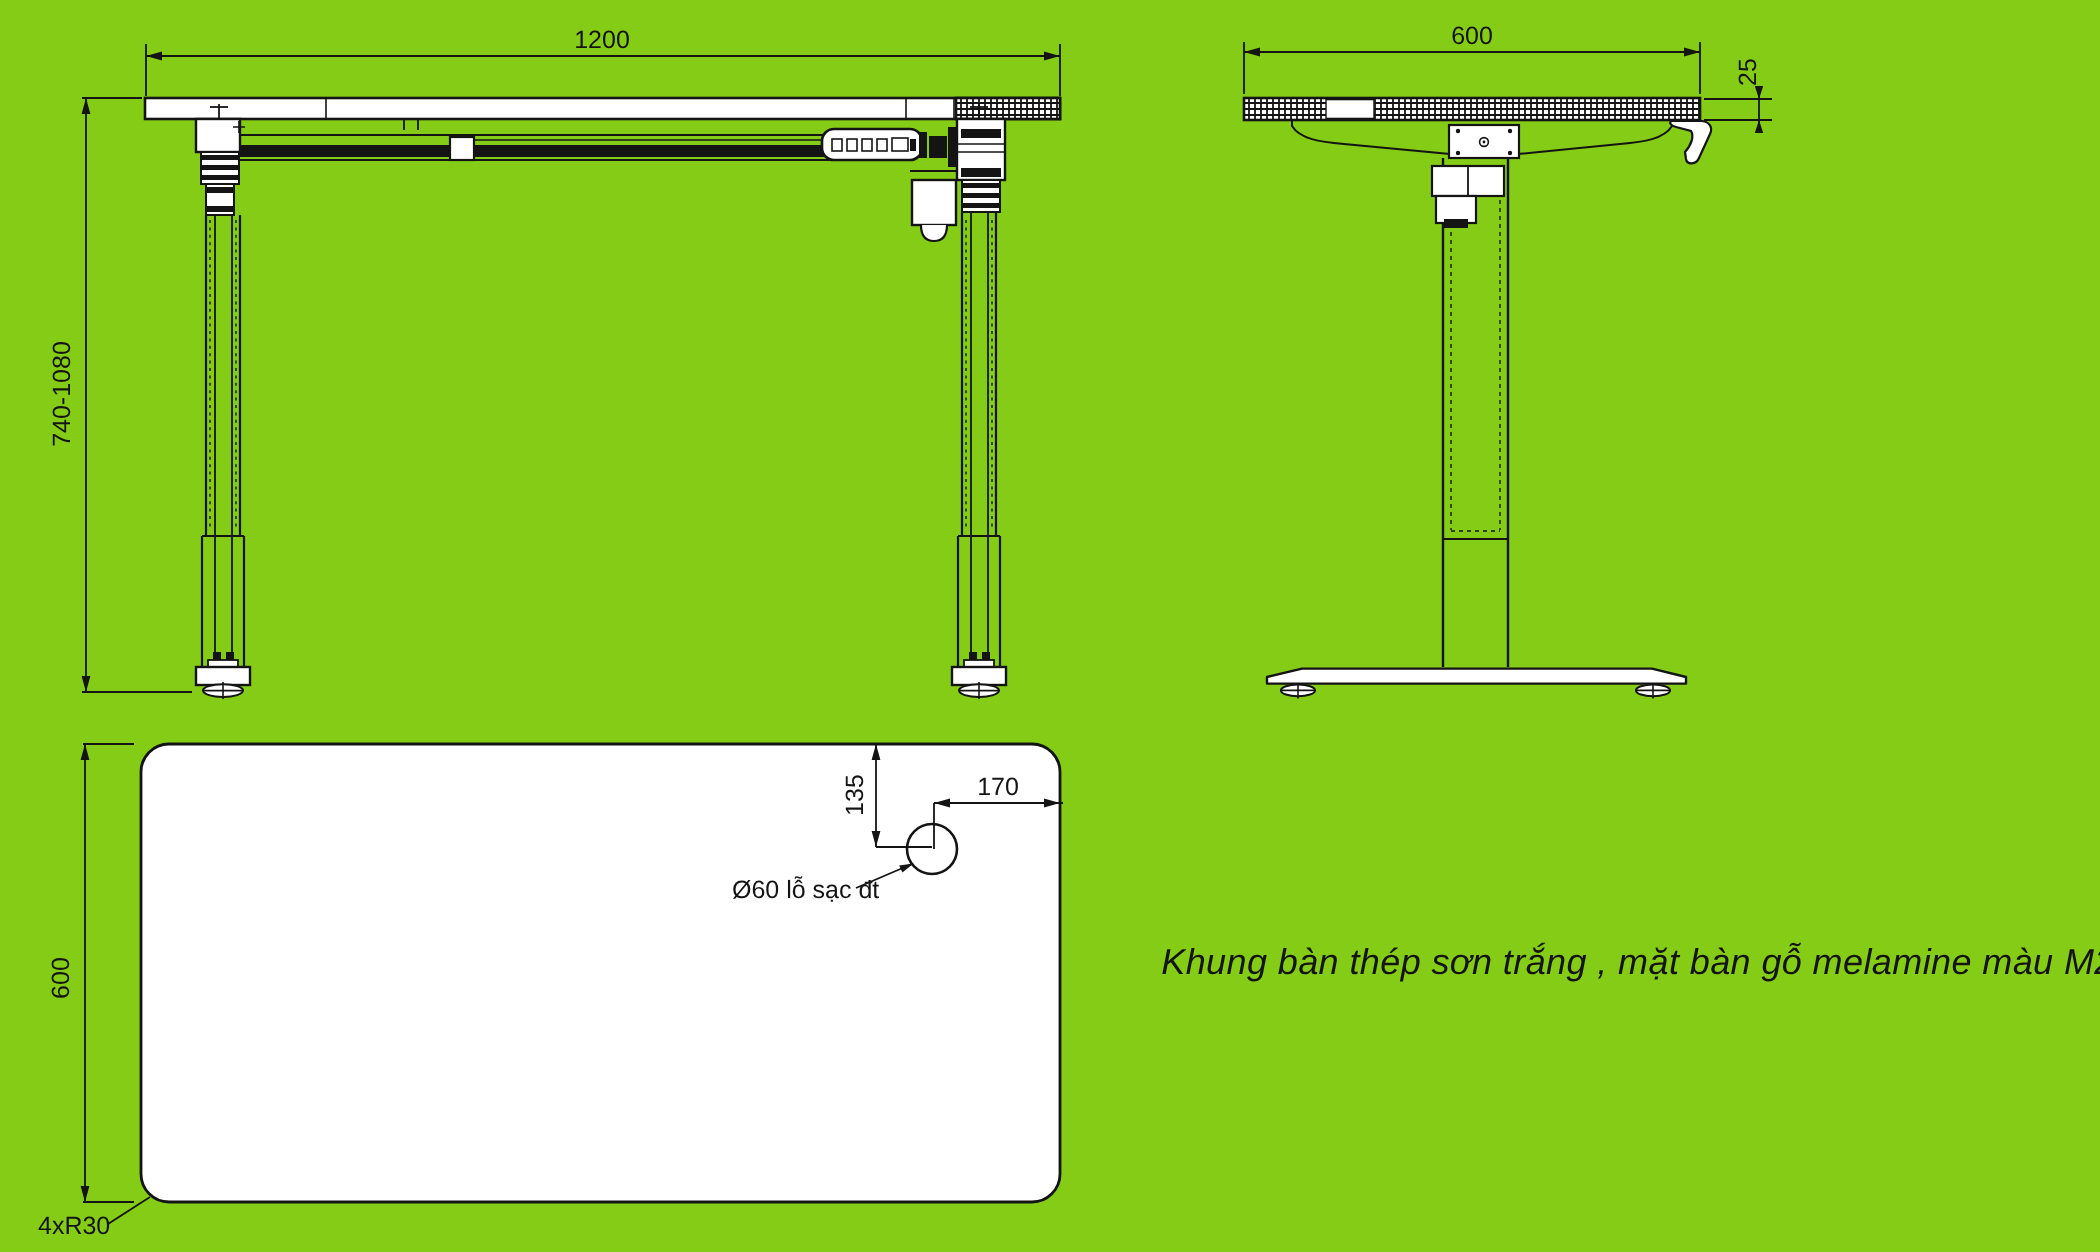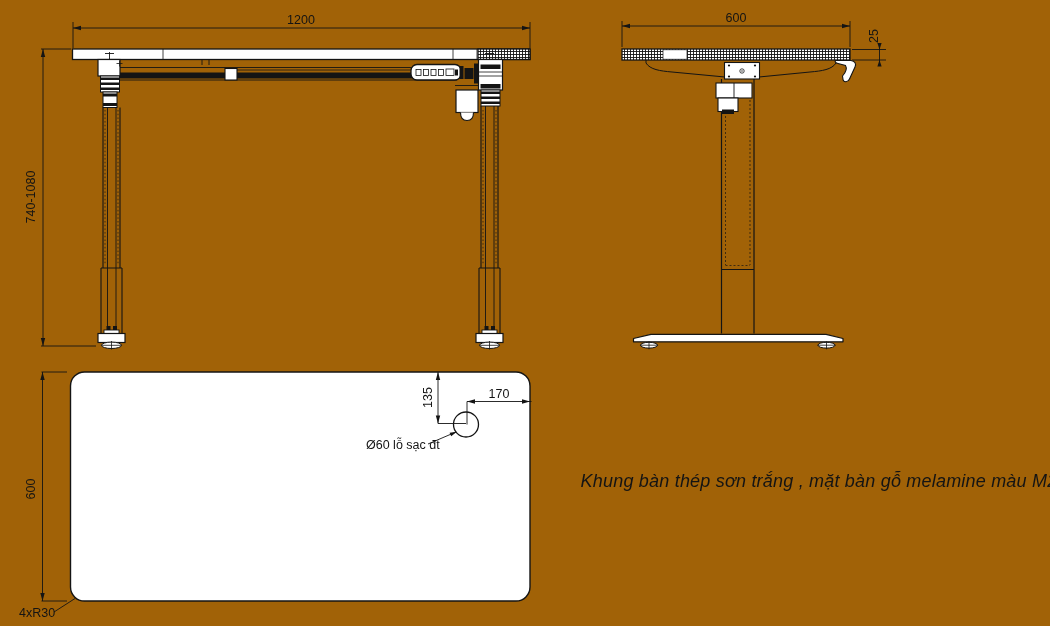--- a/index.html
+++ b/index.html
@@ -1,16 +1,16 @@
 <!DOCTYPE html>
 <html><head>
 <meta charset="utf-8">
 <style>
   html,body{margin:0;padding:0;background:#ffffff;}
-  .stage{position:relative;width:1050px;height:626px;background:#a16207;overflow:hidden;
+  .stage{position:relative;width:1050px;height:626px;background:#84cc16;overflow:hidden;
          font-family:"Liberation Sans","DejaVu Sans",sans-serif;}
   svg{display:block}
   svg text{font-family:"Liberation Sans","DejaVu Sans",sans-serif;fill:#141414;}
   .dimtxt{font-size:12.5px;}
   .captiontxt{font-size:18px;font-style:italic;font-weight:500;letter-spacing:.2px;}
 </style>
 </head>
 <body>
 
 <div class="stage">

